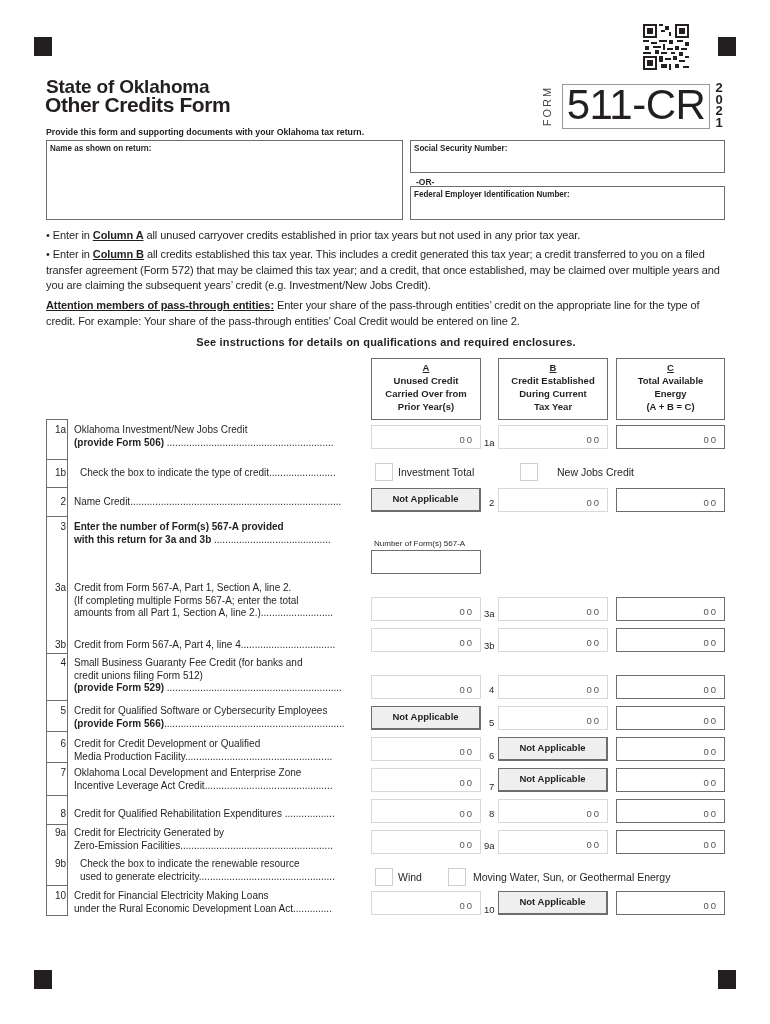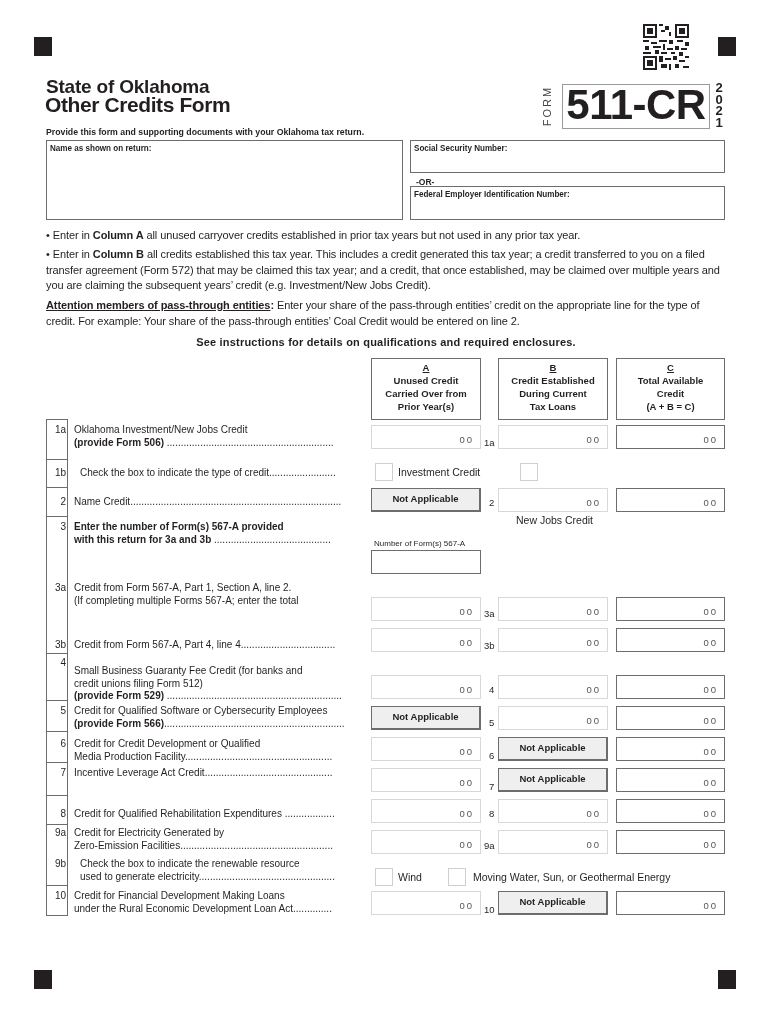--- a/index.html
+++ b/index.html
@@ -8,27 +8,27 @@
   .abs { position:absolute; }
   .marker { position:absolute; width:18px; height:19px; background:#231f20; }
   .qr { position:absolute; left:643px; top:24px; width:46px; height:46px; }
   .state { left:46px; top:76px; font-size:19px; font-weight:bold; letter-spacing:-0.2px; }
   .title { left:45px; top:93px; font-size:21px; font-weight:bold; letter-spacing:-0.4px; }
   .provide { left:46px; top:126px; font-size:9.5px; font-weight:bold; transform:scaleX(0.92); transform-origin:left; }
   .form-word { left:540px; top:83px; width:14px; height:45px; }
   .form-word span { position:absolute; left:50%; top:50%; transform:translate(-50%,-50%) rotate(-90deg);
                     font-size:11px; letter-spacing:2px; white-space:nowrap; color:#444; }
   .form-num-box { left:562px; top:84px; width:146px; height:43px; border:1px solid #9a9a9a; }
-  .form-num { left:563px; top:82px; width:146px; text-align:center; font-size:42px; font-weight:bold; letter-spacing:-0.5px; line-height:46px; }
+  .form-num { left:563px; top:82px; width:146px; text-align:center; font-size:42px; font-weight:normal; letter-spacing:-0.5px; line-height:46px; }
   .year { left:713px; top:82px; width:12px; font-size:13px; font-weight:bold; line-height:11.5px; text-align:center; }
   .field-box { position:absolute; border:1px solid #6d6d6d; box-sizing:border-box; }
   .field-label { position:absolute; font-size:8.5px; font-weight:bold; left:3px; top:2px; transform:scaleX(0.95); transform-origin:left; white-space:nowrap; }
   .or { left:416px; top:177px; font-size:8.5px; font-weight:bold; }
   .instr { position:absolute; left:46px; width:680px; font-size:11px; line-height:15.5px; letter-spacing:-0.1px; }
-  .instr b { font-weight:bold; }
+  .instr b { font-weight:bold;text-decoration:underline; }
   .attn-u { font-weight:bold; text-decoration:underline; }
   .see { font-weight:bold; letter-spacing:0.2px;text-align:center; }
   .col-head { position:absolute; border:1px solid #6d6d6d; box-sizing:border-box; text-align:center;
               font-size:9.5px; font-weight:bold; line-height:13px; padding-top:2px; }
   .col-head .letter { text-decoration:underline; display:block; }
   .linenum-col { position:absolute; left:46px; width:22px; border:1px solid #6d6d6d; border-right:1px solid #6d6d6d; box-sizing:border-box; }
   .linenum { position:absolute; left:46px; width:20px; text-align:right; font-size:10px; }
   .ldesc { position:absolute; left:74px; width:294px; font-size:10px; line-height:12.5px; }
   .ldesc .dots { letter-spacing:0; }
   .ldesc b { font-weight:bold; }
@@ -136,26 +136,26 @@
 <div class="col-head" style="left:371px; top:358px; width:110px; height:62px;">
   <span class="letter">A</span>
     <div>Unused Credit</div>
     <div>Carried Over from</div>
     <div>Prior Year(s)</div>
 </div>
 <div class="col-head" style="left:498px; top:358px; width:110px; height:62px;">
   <span class="letter">B</span>
     <div>Credit Established</div>
     <div>During Current</div>
-    <div>Tax Loans</div>
+    <div>Tax Year</div>
 </div>
 <div class="col-head" style="left:616px; top:358px; width:109px; height:62px;">
   <span class="letter">C</span>
     <div>Total Available</div>
-    <div>Credit</div>
+    <div>Energy</div>
     <div>(A + B = C)</div>
 </div>
 
 <div class="linenum-col" style="top:419px; height:497px;"></div>
 <div class="hline" style="left:46px; top:459px; width:22px;"></div>
 <div class="hline" style="left:46px; top:487px; width:22px;"></div>
 <div class="hline" style="left:46px; top:516px; width:22px;"></div>
 <div class="hline" style="left:46px; top:653px; width:22px;"></div>
 <div class="hline" style="left:46px; top:700px; width:22px;"></div>
 <div class="hline" style="left:46px; top:731px; width:22px;"></div>
@@ -178,23 +178,23 @@
   </div>
 <div class="amt c" style="left:616px; top:425px; width:109px;">
     <span class="cents">00</span>
   </div>
 
 <div class="linenum" style="top:467px;">1b</div>
 <div class="ldesc" style="top:467px; left:80px; width:288px;">
   <span>Check the box to indicate the type of credit</span><span class="dots">........................</span>
 </div>
 <div class="chk" style="left:375px; top:463px;"></div>
-<div class="chk-label" style="left:398px; top:466px;">Investment Credit</div>
+<div class="chk-label" style="left:398px; top:466px;">Investment Total</div>
 <div class="chk" style="left:520px; top:463px;"></div>
-<div class="chk-label" style="left:516px; top:466px;margin-top:48px;">New Jobs Credit</div>
+<div class="chk-label" style="left:557px; top:466px;">New Jobs Credit</div>
 
 <div class="linenum" style="top:496px;">2</div>
 <div class="ldesc" style="top:496px;">
   <span>Name Credit</span><span class="dots">............................................................................</span>
 </div>
 <div class="na" style="left:371px; top:488px; width:110px;">Not Applicable</div>
 <div class="lref" style="left:489px; top:497px;">2</div>
 <div class="amt" style="left:498px; top:488px; width:110px;">
     <span class="cents">00</span>
   </div>
@@ -207,20 +207,21 @@
   <div><b>Enter the number of Form(s) 567-A provided</b></div>
   <div><b>with this return for 3a and 3b</b><span class="dots"> ..........................................</span></div>
 </div>
 <div class="count-label" style="left:374px; top:539px;">Number of Form(s) 567-A</div>
 <div class="amt c" style="left:371px; top:550px; width:110px;"></div>
 
 <div class="linenum" style="top:582px;">3a</div>
 <div class="ldesc" style="top:582px;">
   <div>Credit from Form 567-A, Part 1, Section A, line 2.</div>
     <div>(If completing multiple Forms 567-A; enter the total</div>
+  <div><span>amounts from all Part 1, Section A, line 2.)</span><span class="dots">..........................</span></div>
 </div>
 <div class="amt" style="left:371px; top:597px; width:110px;">
     <span class="cents">00</span>
   </div>
 <div class="lref" style="left:484px; top:608px;">3a</div>
 <div class="amt" style="left:498px; top:597px; width:110px;">
     <span class="cents">00</span>
   </div>
 <div class="amt c" style="left:616px; top:597px; width:109px;">
     <span class="cents">00</span>
@@ -235,21 +236,21 @@
   </div>
 <div class="lref" style="left:484px; top:640px;">3b</div>
 <div class="amt" style="left:498px; top:628px; width:110px;">
     <span class="cents">00</span>
   </div>
 <div class="amt c" style="left:616px; top:628px; width:109px;">
     <span class="cents">00</span>
   </div>
 
 <div class="linenum" style="top:657px;">4</div>
-<div class="ldesc" style="top:657px;margin-top:8px;">
+<div class="ldesc" style="top:657px;">
   <div>Small Business Guaranty Fee Credit (for banks and</div>
     <div>credit unions filing Form 512)</div>
   <div><b>(provide Form 529)</b><span class="dots"> ...............................................................</span></div>
 </div>
 <div class="amt" style="left:371px; top:675px; width:110px;">
     <span class="cents">00</span>
   </div>
 <div class="lref" style="left:489px; top:684px;">4</div>
 <div class="amt" style="left:498px; top:675px; width:110px;">
     <span class="cents">00</span>
@@ -281,20 +282,21 @@
     <span class="cents">00</span>
   </div>
 <div class="lref" style="left:489px; top:750px;">6</div>
 <div class="na" style="left:498px; top:737px; width:110px;">Not Applicable</div>
 <div class="amt c" style="left:616px; top:737px; width:109px;">
     <span class="cents">00</span>
   </div>
 
 <div class="linenum" style="top:767px;">7</div>
 <div class="ldesc" style="top:767px;">
+  <div>Oklahoma Local Development and Enterprise Zone</div>
   <div><span>Incentive Leverage Act Credit</span><span class="dots">..............................................</span></div>
 </div>
 <div class="amt" style="left:371px; top:768px; width:110px;">
     <span class="cents">00</span>
   </div>
 <div class="lref" style="left:489px; top:781px;">7</div>
 <div class="na" style="left:498px; top:768px; width:110px;">Not Applicable</div>
 <div class="amt c" style="left:616px; top:768px; width:109px;">
     <span class="cents">00</span>
   </div>
@@ -335,21 +337,21 @@
   <div>Check the box to indicate the renewable resource</div>
   <div><span>used to generate electricity</span><span class="dots">.................................................</span></div>
 </div>
 <div class="chk" style="left:375px; top:868px;"></div>
 <div class="chk-label" style="left:398px; top:871px;">Wind</div>
 <div class="chk" style="left:448px; top:868px;"></div>
 <div class="chk-label" style="left:473px; top:871px;">Moving Water, Sun, or Geothermal Energy</div>
 
 <div class="linenum" style="top:890px;">10</div>
 <div class="ldesc" style="top:890px;">
-  <div>Credit for Financial Development Making Loans</div>
+  <div>Credit for Financial Electricity Making Loans</div>
   <div><span>under the Rural Economic Development Loan Act</span><span class="dots">..............</span></div>
 </div>
 <div class="amt" style="left:371px; top:891px; width:110px;">
     <span class="cents">00</span>
   </div>
 <div class="lref" style="left:484px; top:904px;">10</div>
 <div class="na" style="left:498px; top:891px; width:110px;">Not Applicable</div>
 <div class="amt c" style="left:616px; top:891px; width:109px;">
     <span class="cents">00</span>
   </div>

